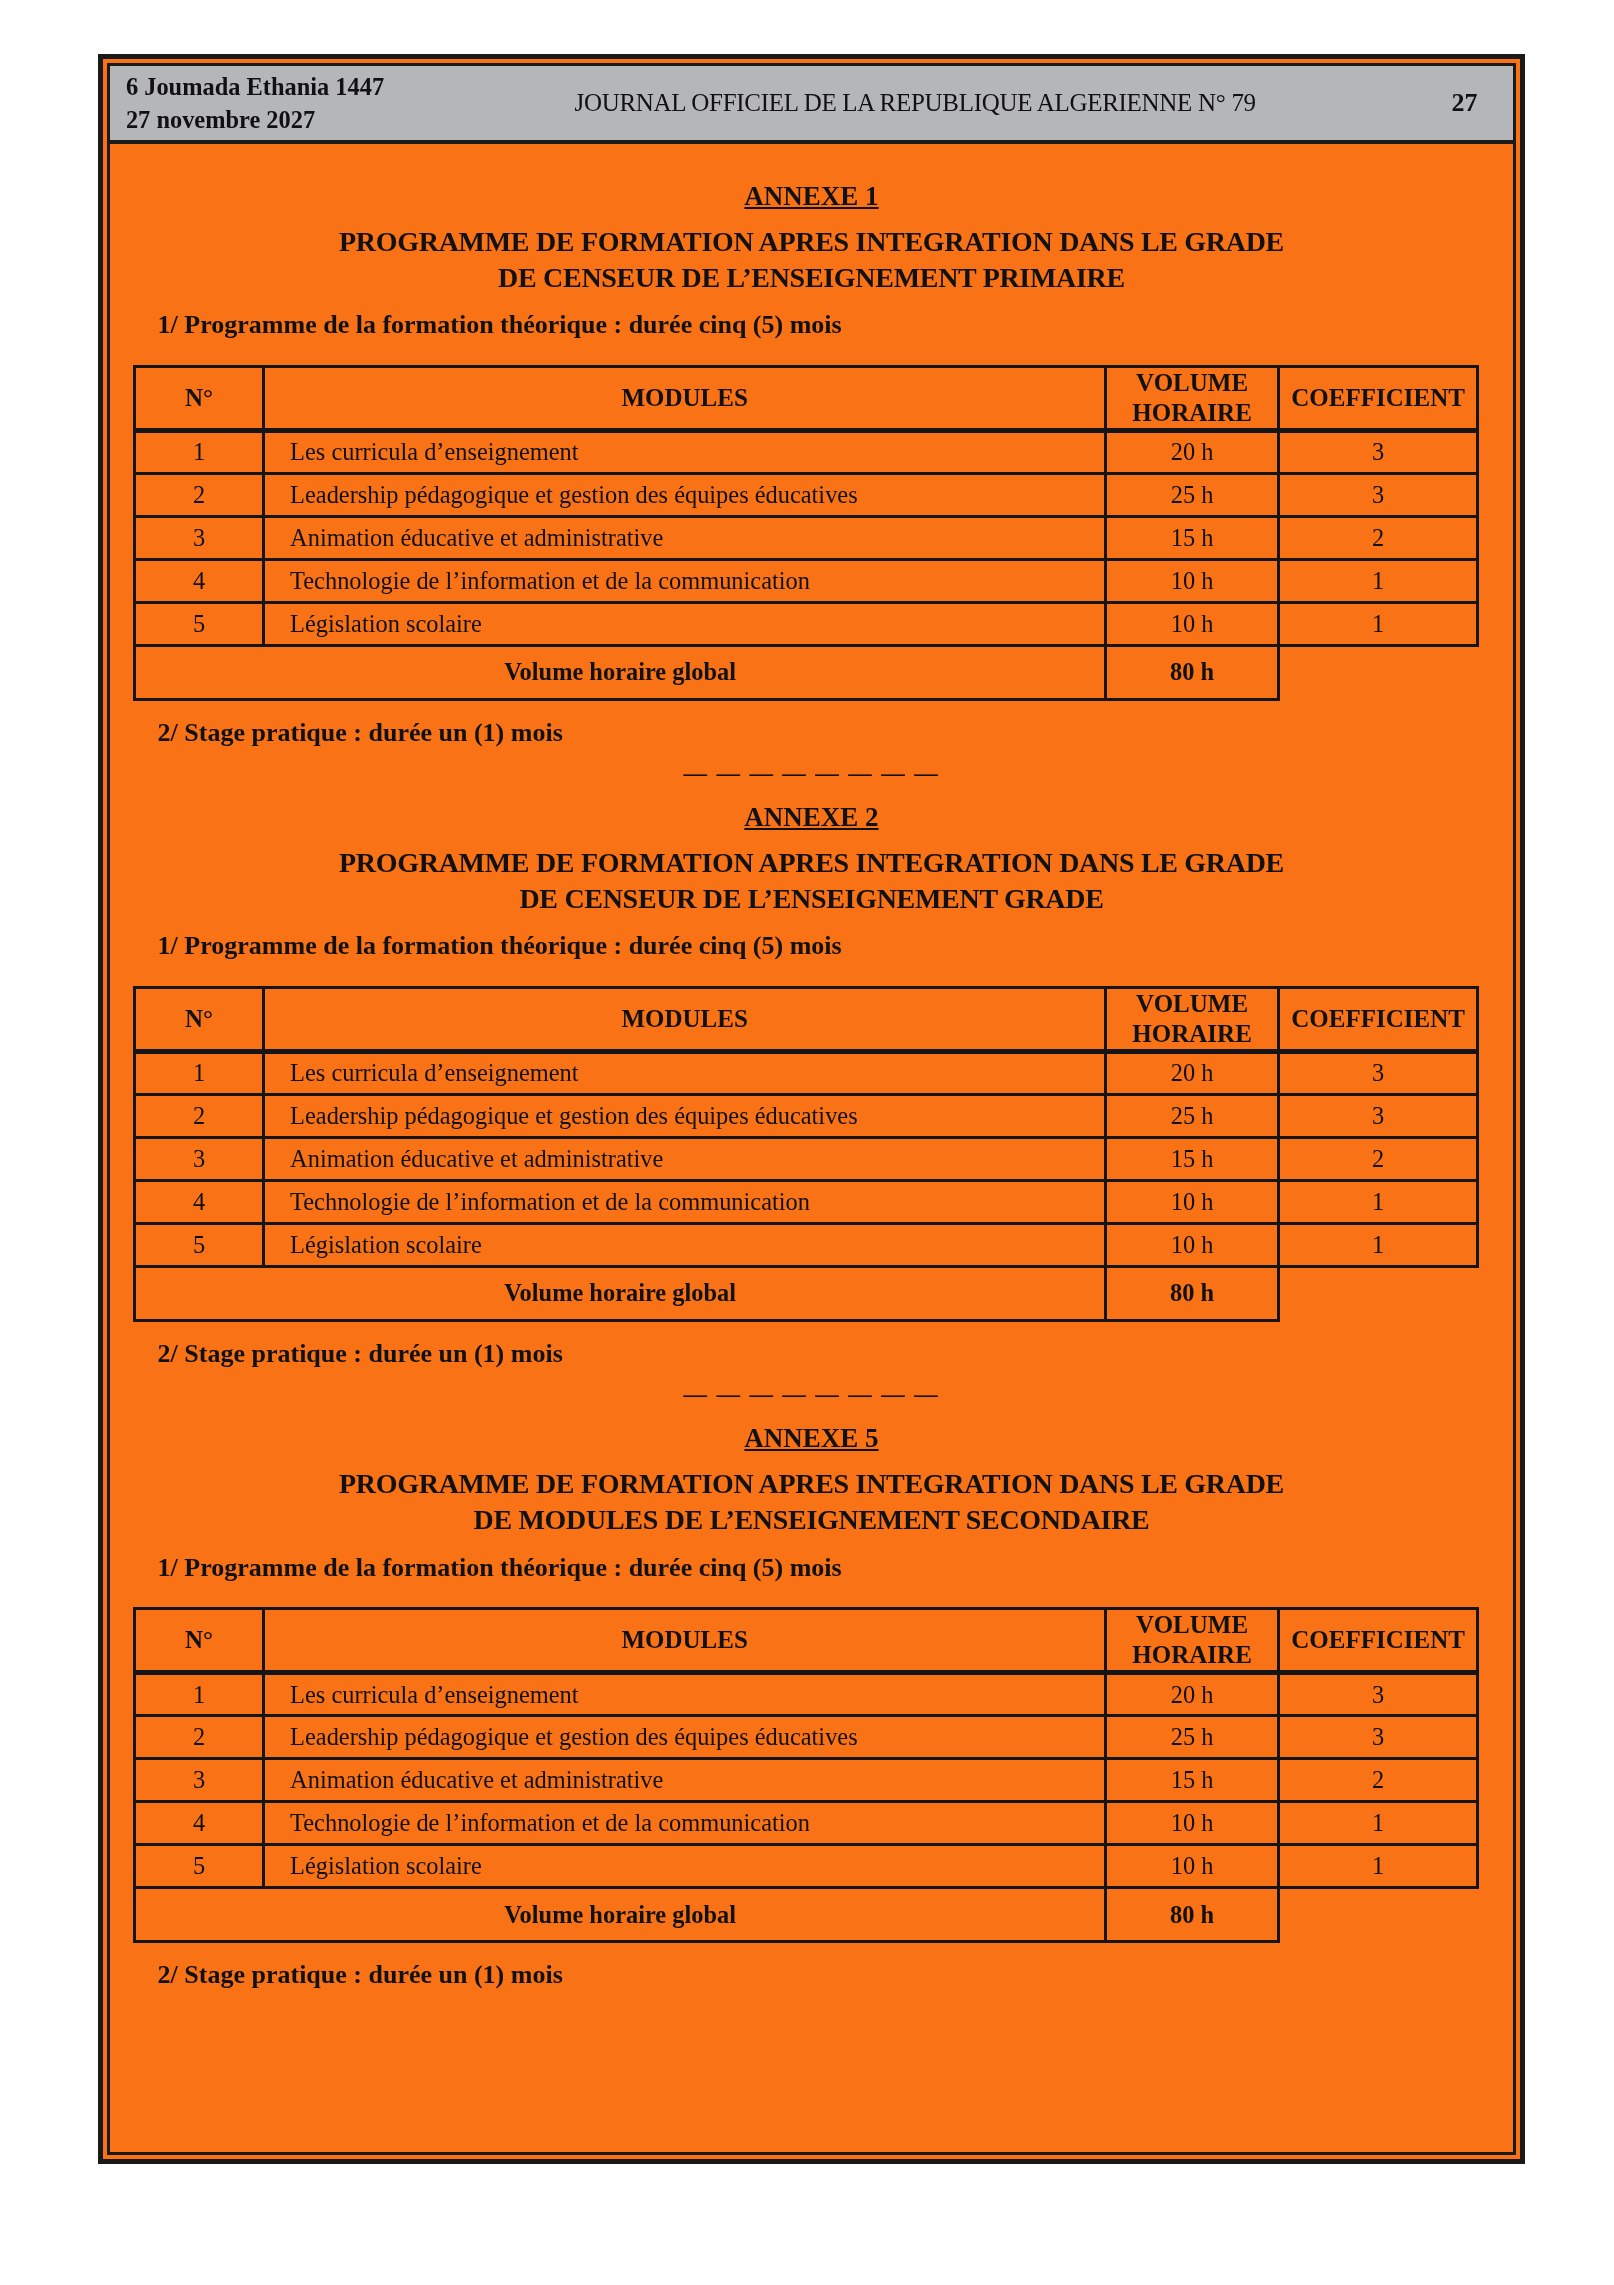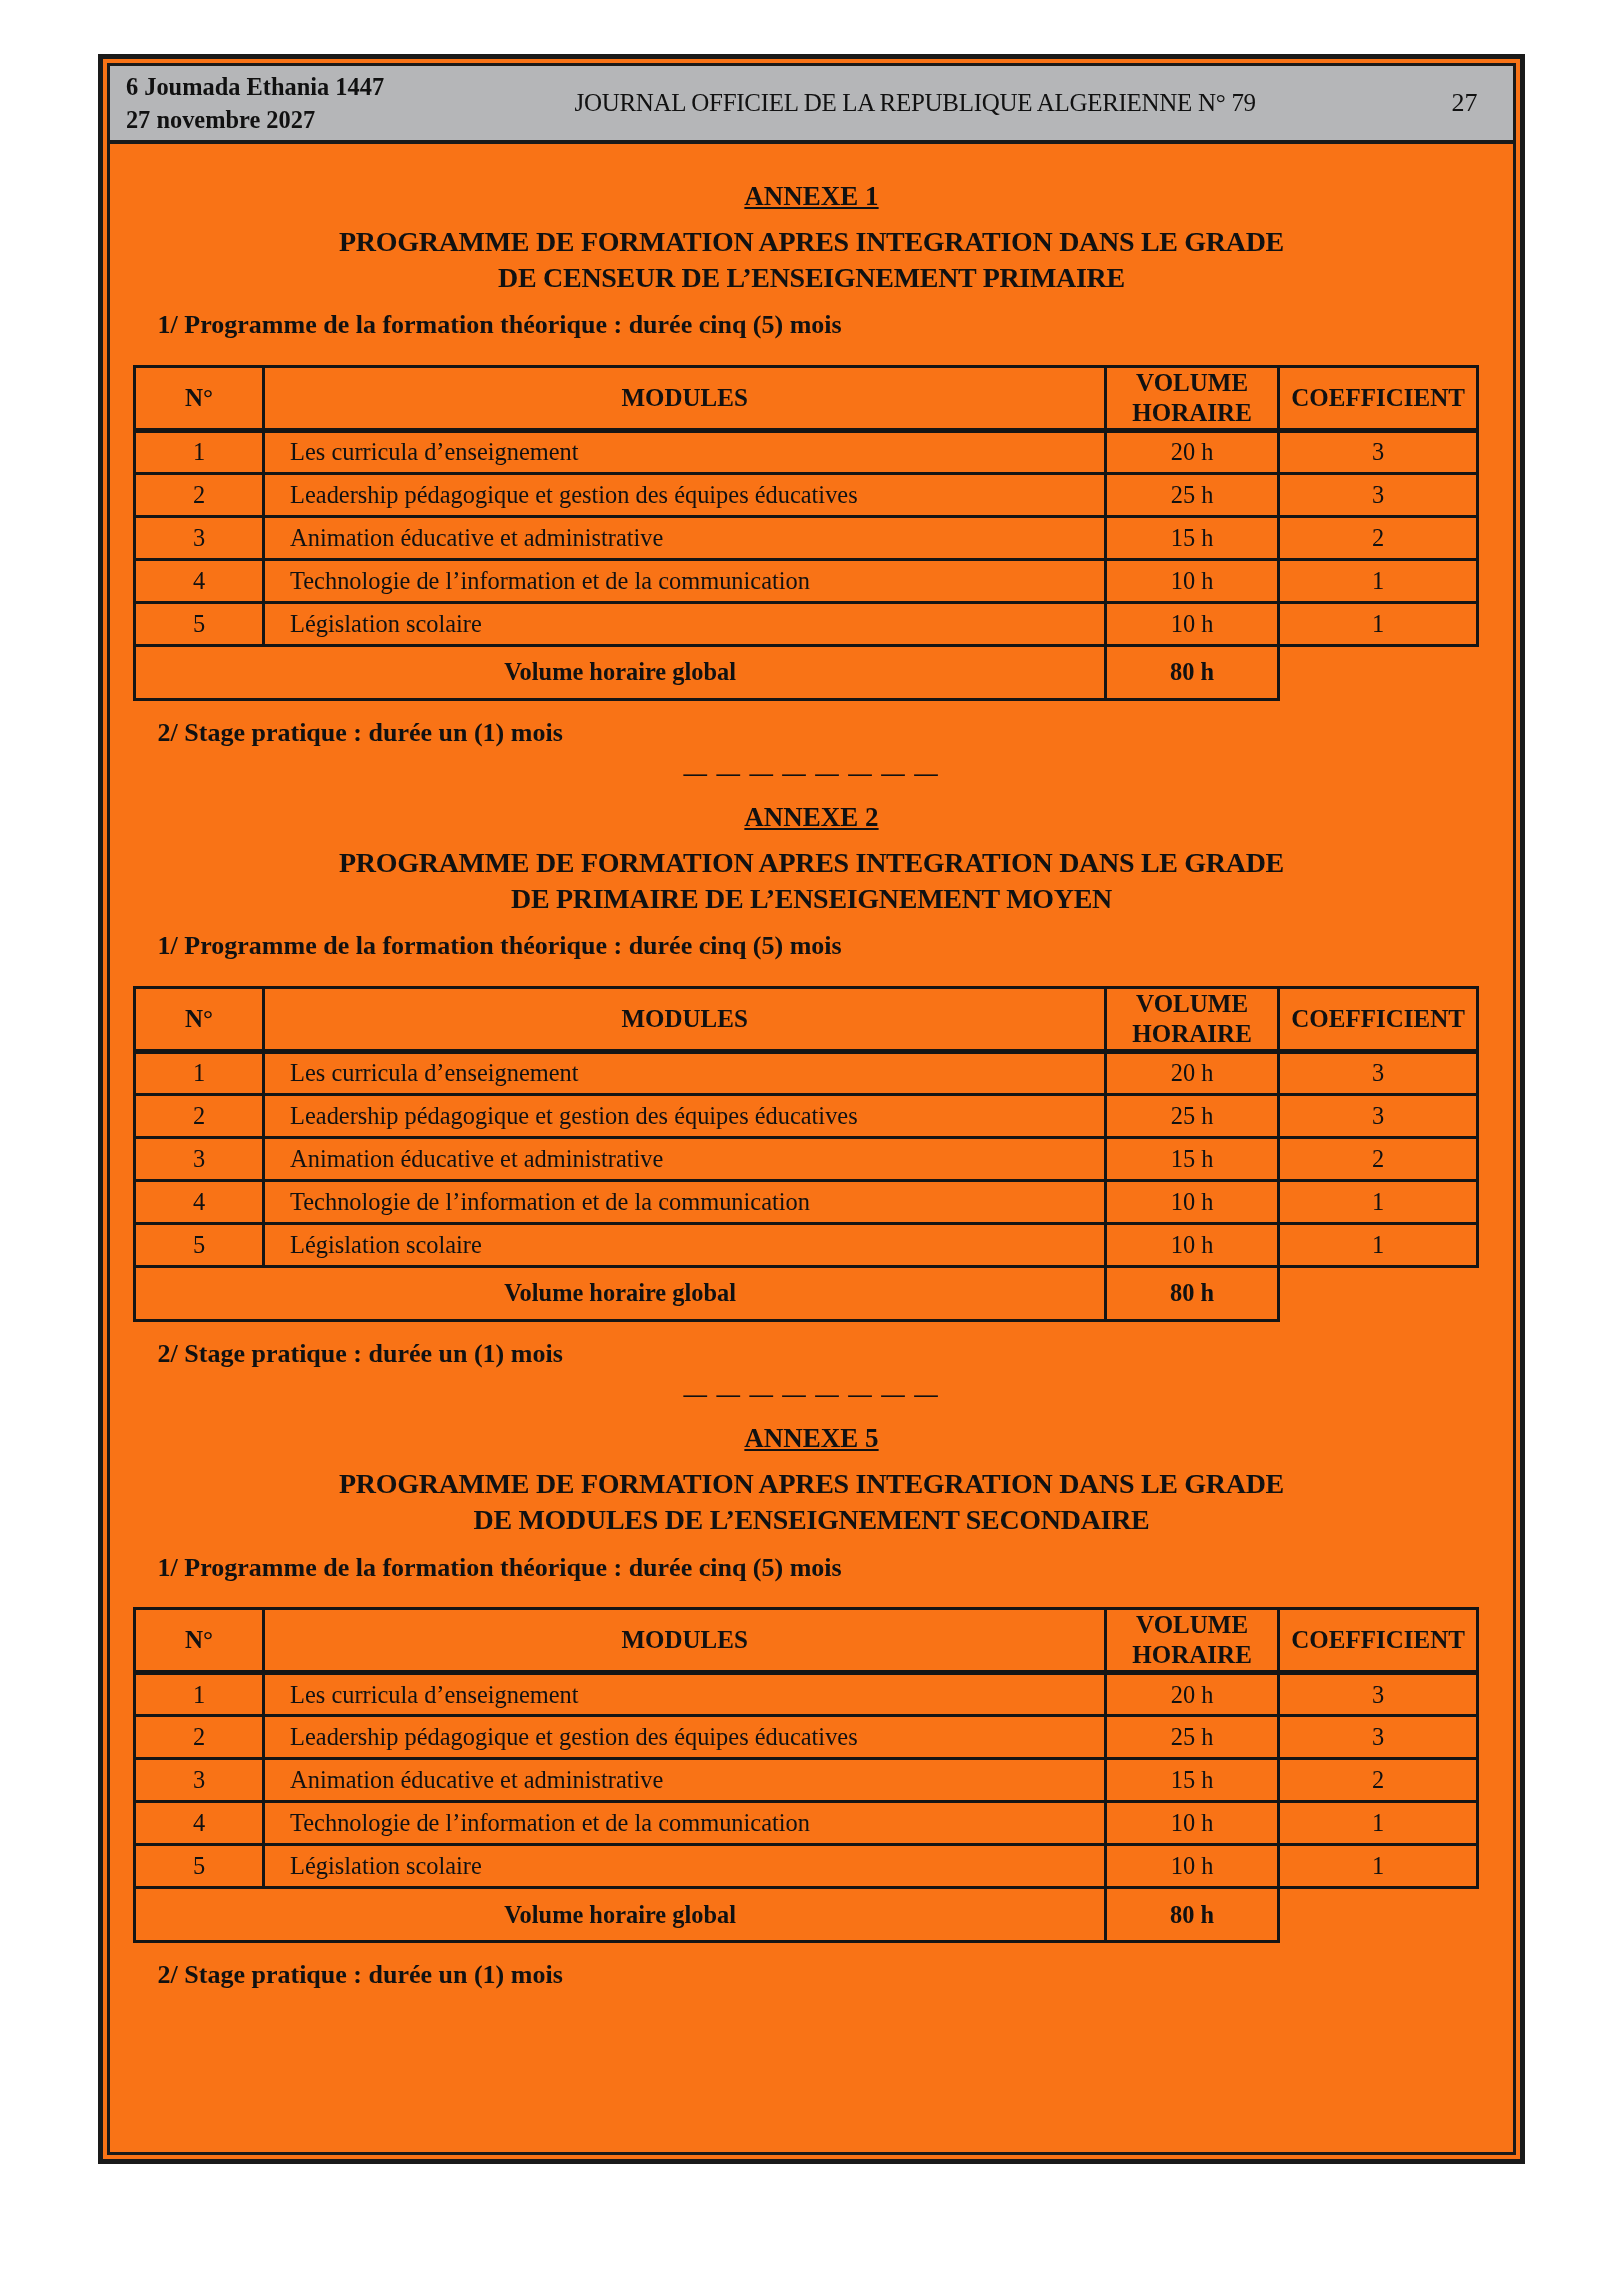--- a/index.html
+++ b/index.html
@@ -46,21 +46,21 @@
     flex: 1;
     text-align: center;
     font-weight: normal;
     font-size: 25px;
     letter-spacing: -0.3px;
     white-space: nowrap;
   }
   .page-number {
     width: 72px;
     text-align: right;
-    font-weight: normal;
+    font-weight: bold;
     font-size: 26px;
   }
   
   .content { padding: 0; }
   .annex-label {
     margin: 36px 0 0 0;
     text-align: center;
     font-size: 27px;
     line-height: 33px;
     font-weight: bold;
@@ -211,21 +211,21 @@
         </table>
 
         <p class="sec-heading practice-heading">2/ Stage pratique : durée un (1) mois</p>
         <div class="divider">— — — — — — — —</div>
       </section>
 
       <section class="annex">
         <h2 class="annex-label">ANNEXE 2</h2>
         <h3 class="annex-title">
           <span>PROGRAMME DE FORMATION APRES INTEGRATION DANS LE GRADE</span><br>
-          <span>DE PRIMAIRE DE L’ENSEIGNEMENT MOYEN</span>
+          <span>DE CENSEUR DE L’ENSEIGNEMENT GRADE</span>
         </h3>
         <p class="sec-heading">1/ Programme de la formation théorique : durée cinq (5) mois</p>
 
         <table class="mod-table">
           <colgroup>
               <col style="width:129px">
               <col style="width:842px">
               <col style="width:173px">
               <col style="width:199px">
             </colgroup>

